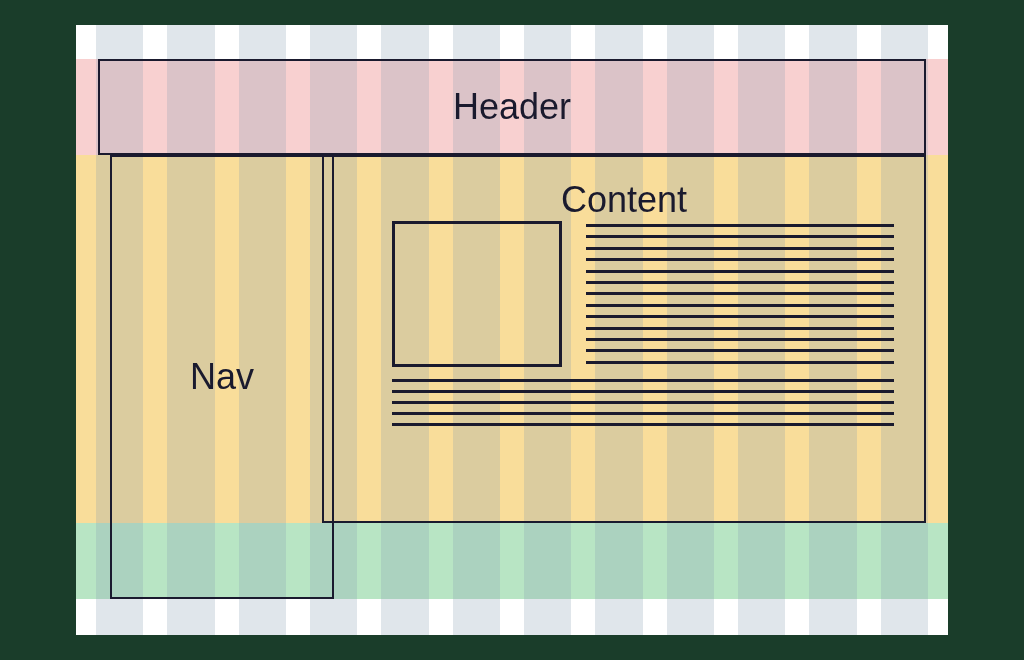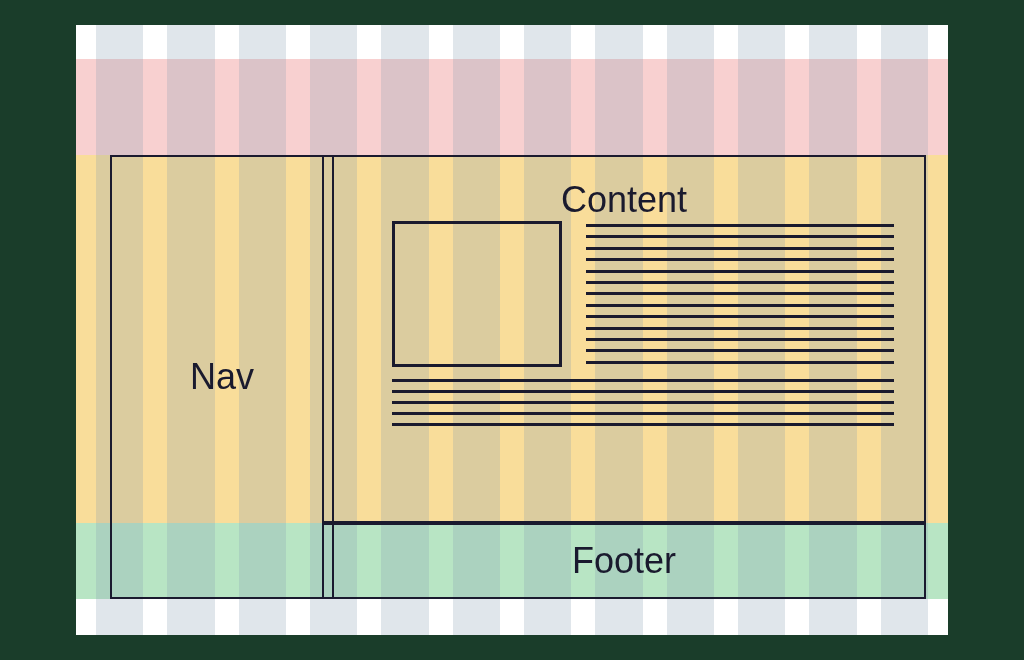--- a/index.html
+++ b/index.html
@@ -176,20 +176,23 @@
     <div class="col"></div>
     <div class="col"></div>
     <div class="col"></div>
     <div class="col"></div>
     <div class="col"></div>
     <div class="col"></div>
     <div class="col"></div>
     <div class="col"></div>
   </div>
 
+  <div class="layout-box header-box">
+    <span class="label">Header</span>
+  </div>
 
   <div class="layout-box nav-box">
     <span class="label">Nav</span>
   </div>
 
   <div class="layout-box content-box">
     <span class="label content-label">Content</span>
     <div class="content-inner">
       <div class="image-placeholder"></div>
       <div class="text-lines-right">
@@ -210,16 +213,13 @@
       <div class="text-lines-bottom">
         <div class="line"></div>
         <div class="line"></div>
         <div class="line"></div>
         <div class="line"></div>
         <div class="line"></div>
       </div>
     </div>
   </div>
 
-  <div class="layout-box footer-box">
-    <span class="label">Footer</span>
-  </div>
 </div>
 
 </body></html>

